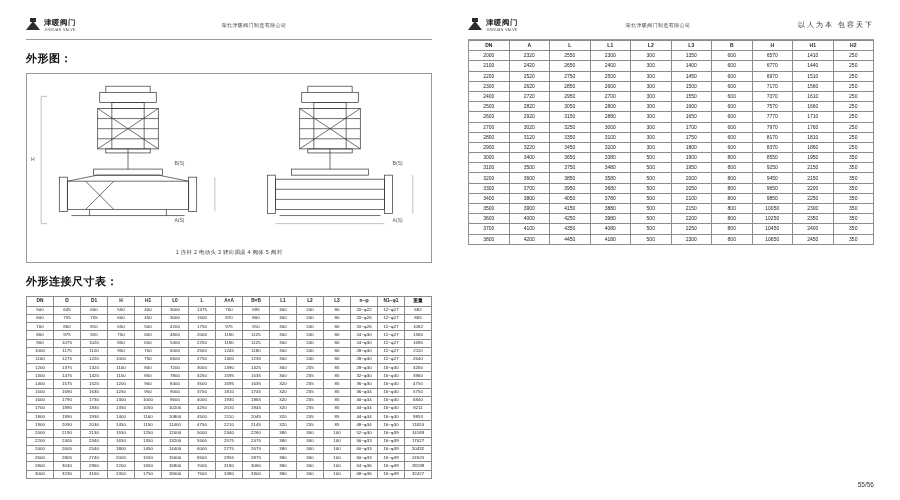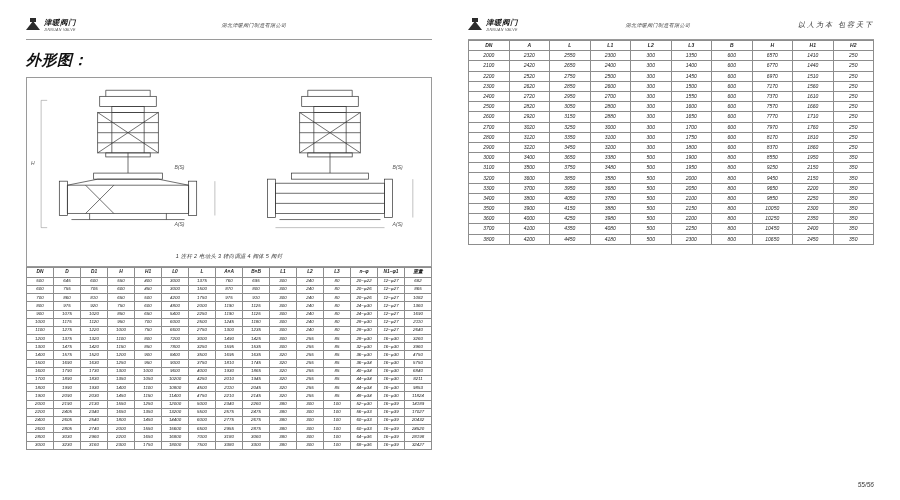--- a/index.html
+++ b/index.html
@@ -2,39 +2,39 @@
 <html><head>
 <meta charset="utf-8">
 <style>
   html,body{margin:0;padding:0;}
   body{
     width:900px;height:500px;overflow:hidden;
     background:#ffffff;
     font-family:"Liberation Sans", sans-serif;
     color:#222;
   }
-  .spread{position:relative;width:900px;height:500px;display:flex;font-style:italic;}
+  .spread{position:relative;width:900px;height:500px;display:flex;}
   .page{position:relative;box-sizing:border-box;height:500px;background:#fff;}
   .page.left{width:450px;padding:14px 18px 10px 26px;}
   .page.right{width:450px;padding:14px 26px 10px 18px;}
   .gutter{position:absolute;left:450px;top:0;width:1px;height:500px;background:#e8e8e8;}
 
   
   .phead{display:flex;align-items:center;height:22px;border-bottom:1px solid #9a9a9a;padding-bottom:3px;}
   .phead .logo{display:flex;align-items:center;gap:4px;}
   .logo-mark{width:14px;height:14px;position:relative;}
   .logo-mark:before{content:"";position:absolute;left:0;top:3px;width:0;height:0;border-left:7px solid transparent;border-right:7px solid transparent;border-bottom:9px solid #2b2b2b;}
   .logo-mark:after{content:"";position:absolute;left:4px;top:0px;width:6px;height:4px;background:#2b2b2b;}
   .logo-txt{font-size:7.5px;font-weight:bold;color:#1a1a1a;letter-spacing:.5px;}
   .logo-sub{font-size:3.6px;color:#555;letter-spacing:.3px;}
   .phead .co{flex:1;text-align:center;font-size:5px;color:#444;letter-spacing:.4px;}
   .phead .slogan{font-size:7px;color:#333;letter-spacing:2px;}
 
   
-  .sect-title{font-size:15px;font-weight:bold;color:#111;margin:11px 0 7px 0;letter-spacing:.5px;}
+  .sect-title{font-size:11px;font-weight:bold;color:#111;margin:11px 0 7px 0;letter-spacing:.5px;}
   .sect-title.r{margin:13px 0 8px 0;}
 
   
   .drawbox{border:1px solid #9a9a9a;height:188px;position:relative;background:#fff;}
   .drawcols{display:flex;height:100%;}
   .drawcol{flex:1;position:relative;}
   .drawcol + .drawcol{border-left:0;}
   .fig{position:absolute;left:0;right:0;top:8px;bottom:24px;}
 
   svg{display:block;}
@@ -167,20 +167,21 @@
                 <text x="162" y="80">B(S)</text>
                 <text x="162" y="136">A(S)</text>
               </g>
             </svg>
           </div>
         </div>
       </div>
       <div class="legend">1 连杆  2 电动头  3 转向调温  4 阀体  5 阀封</div>
     </div>
 
+    <div class="sect-title">外形连接尺寸表：</div>
 
     <table class="left-tab">
       <thead>
         <tr id="lt-head">
             <th>DN</th>
             <th>D</th>
             <th>D1</th>
             <th>H</th>
             <th>H1</th>
             <th>L0</th>

